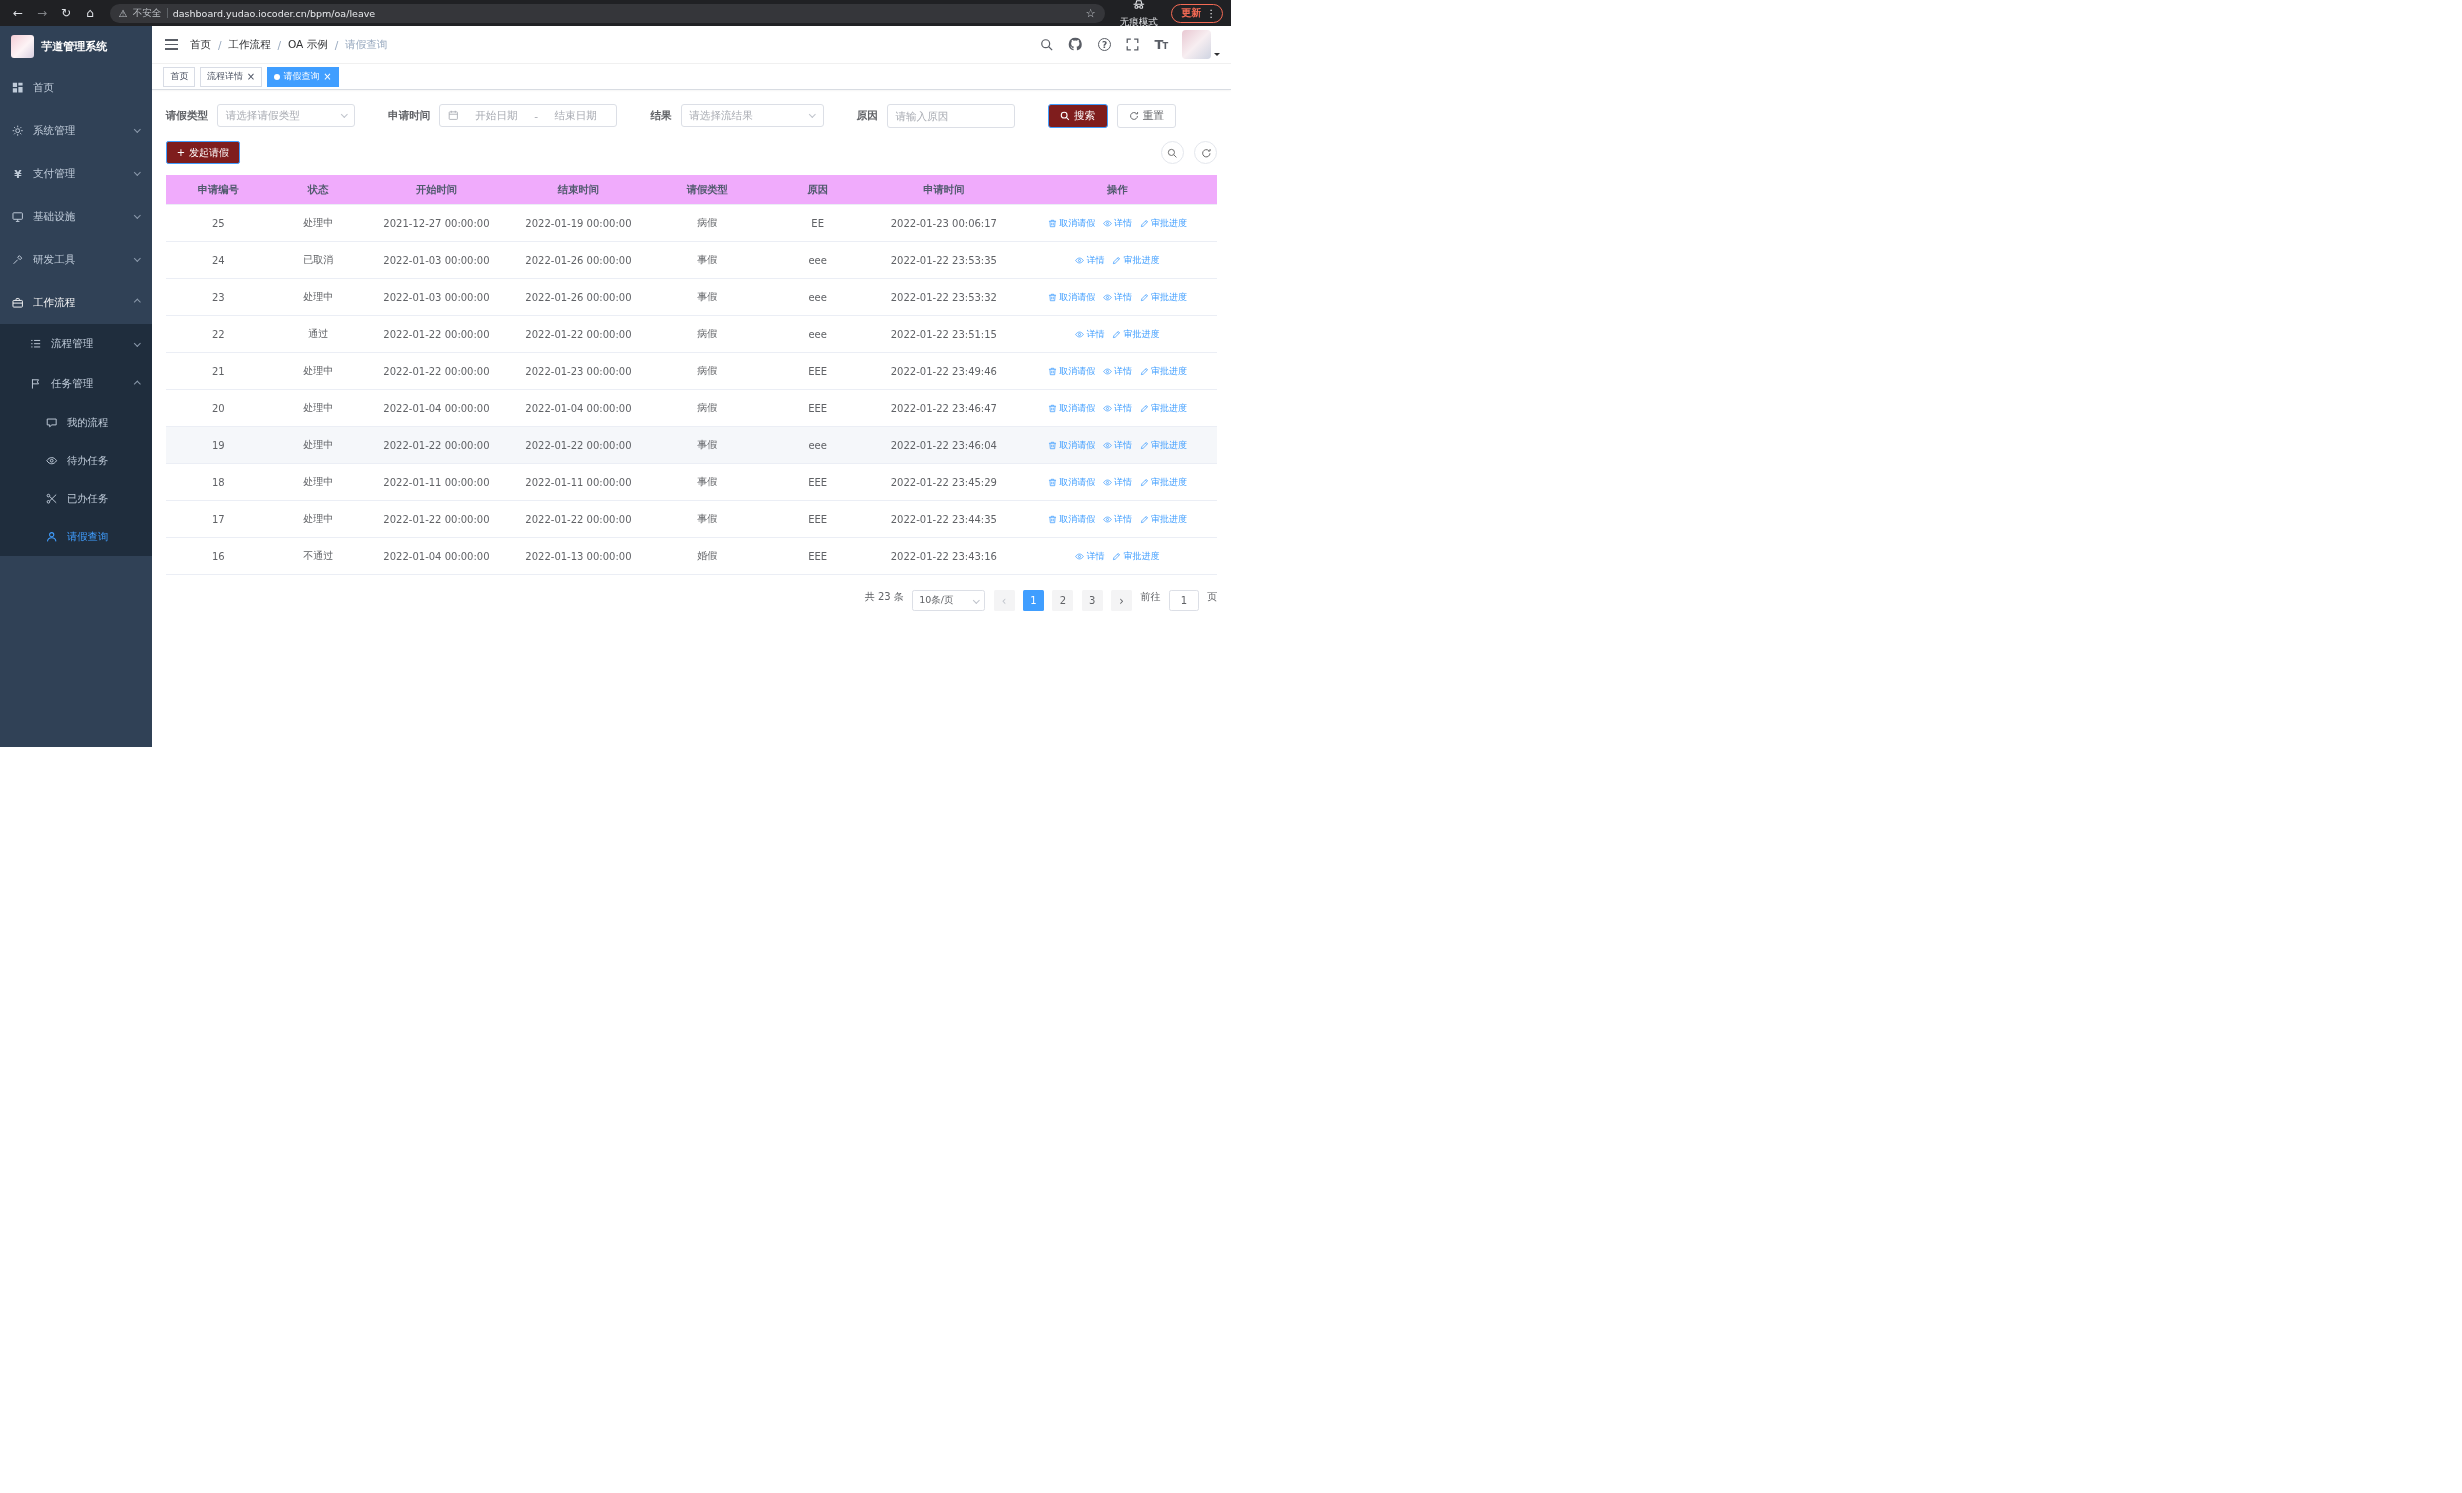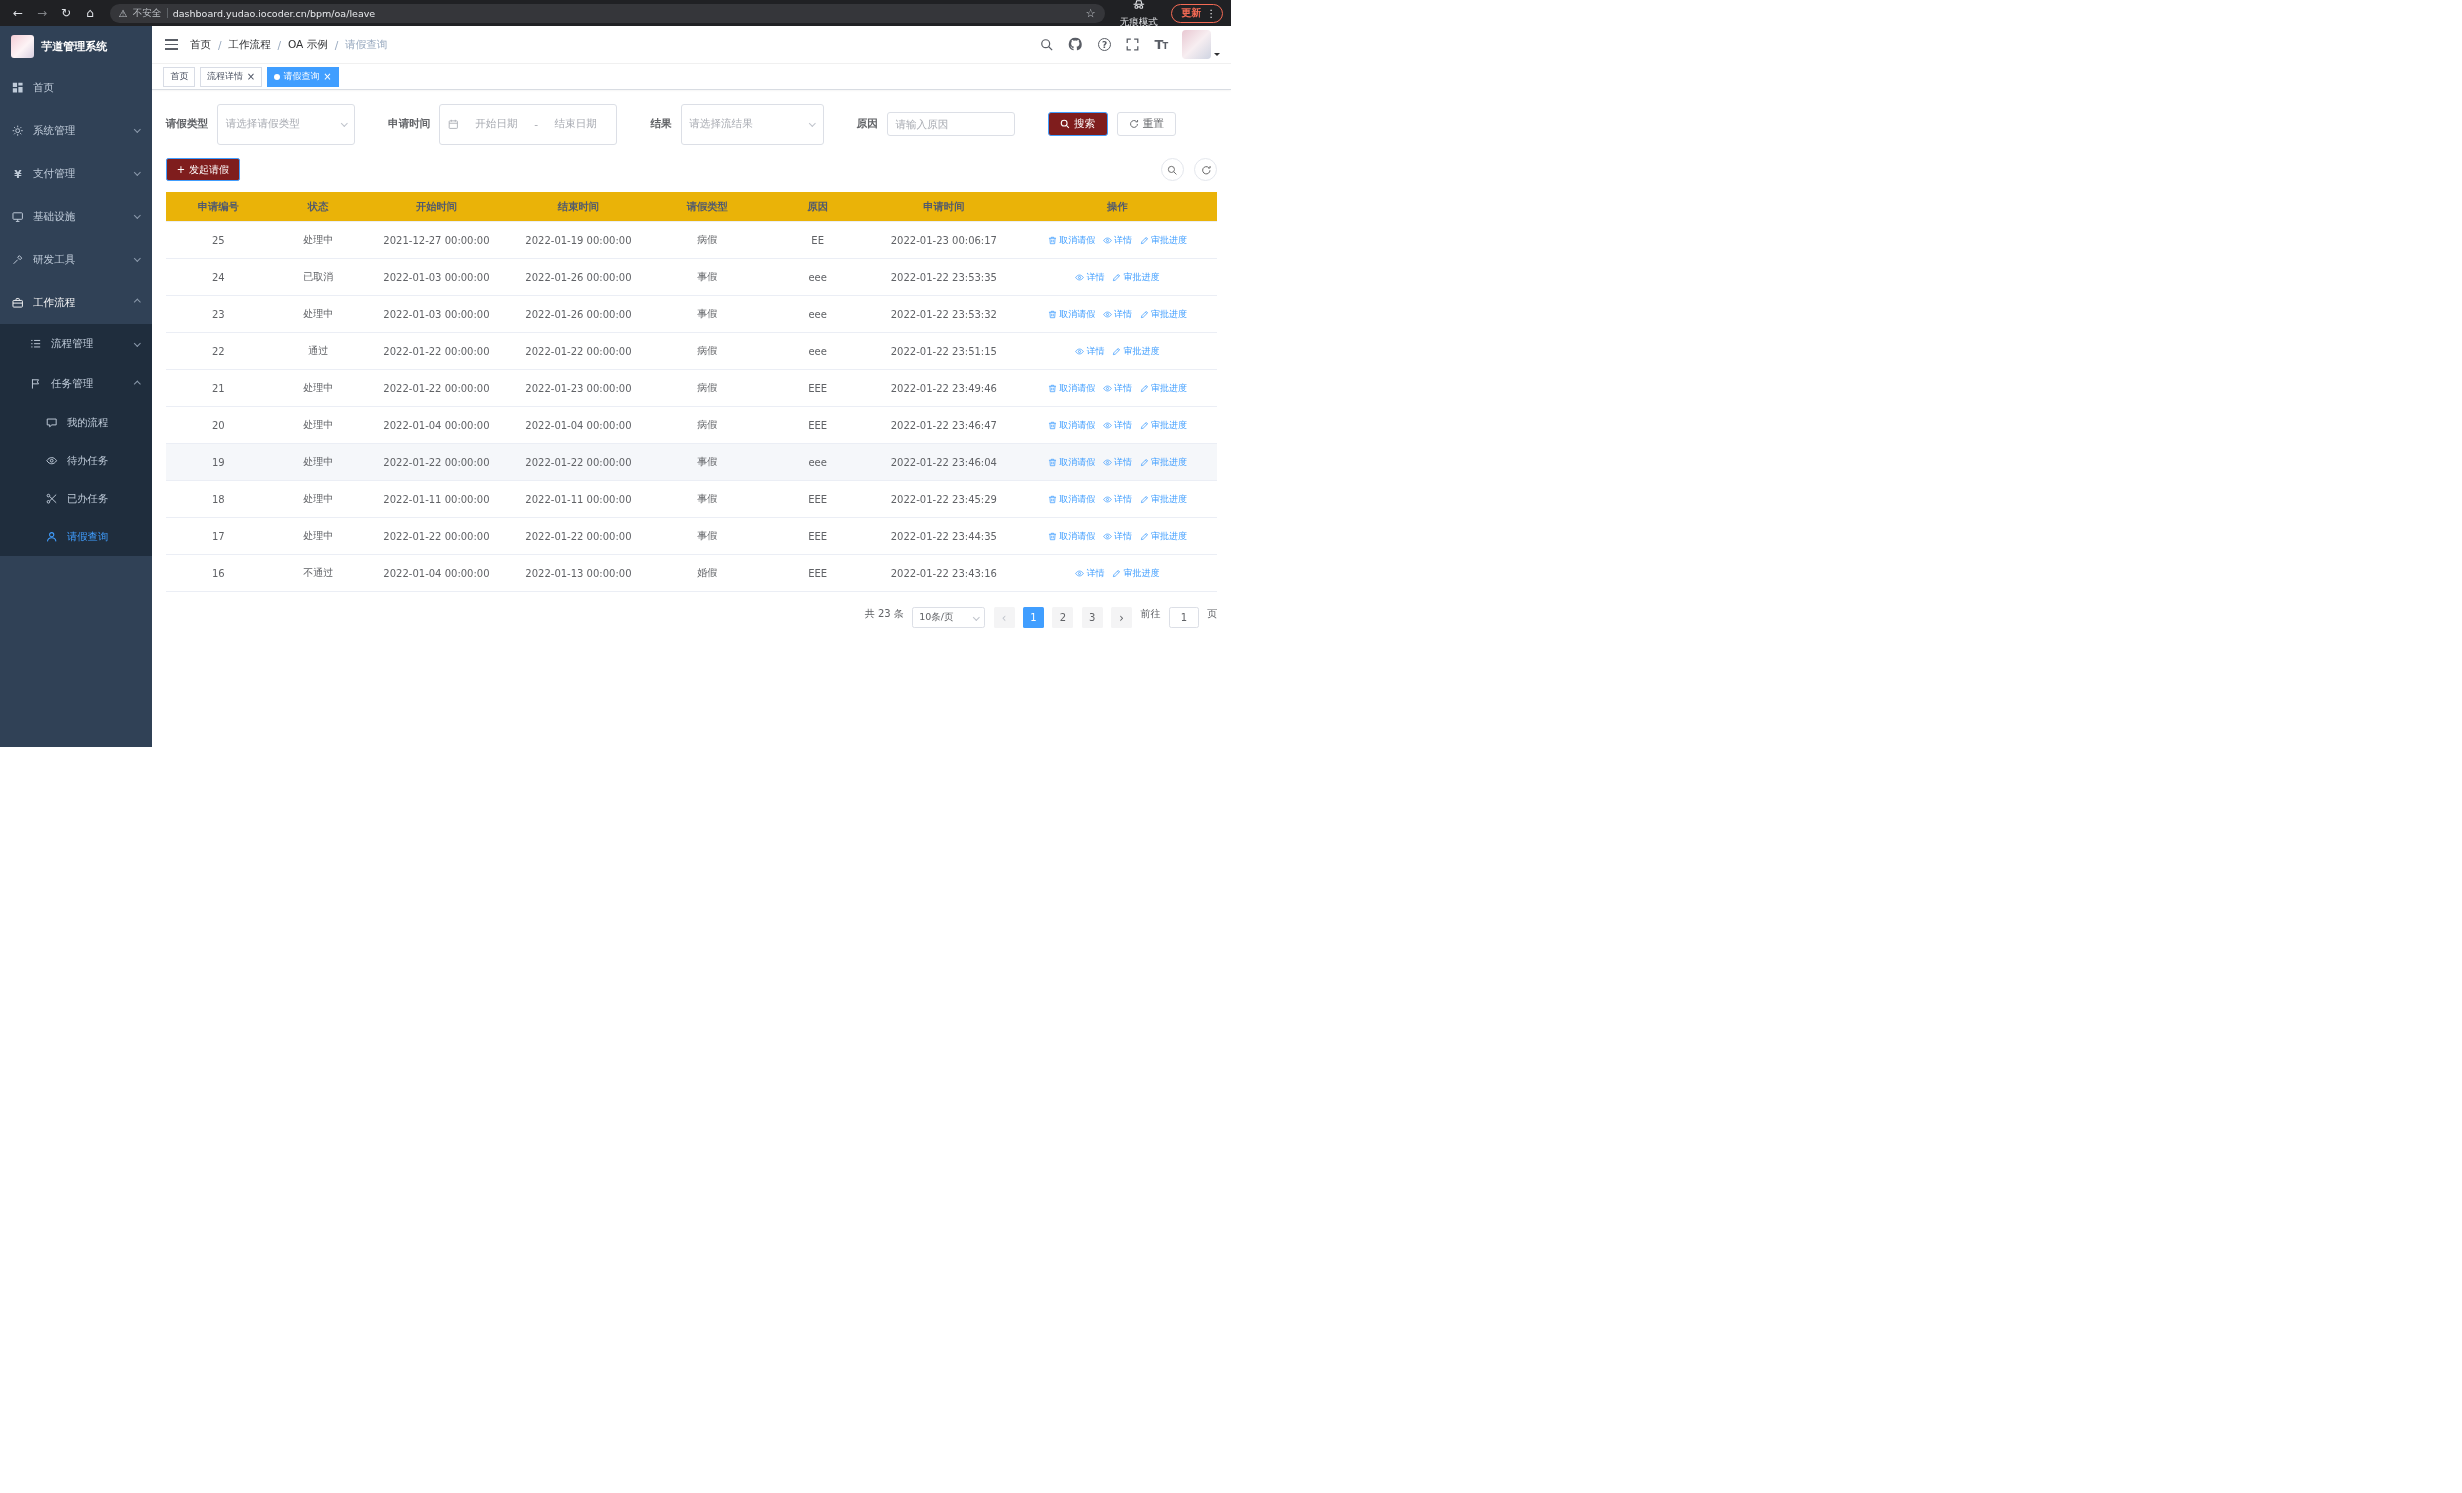--- a/index.html
+++ b/index.html
@@ -61,40 +61,40 @@
   .tabbar { height:26px; display:flex; align-items:center; padding-left:11.4px; border-bottom:0.8px solid #d8dce2; box-shadow:0 0.8px 2.3px rgba(0,0,0,.06); gap:4.6px; }
   .tag { height:20px; display:inline-flex; align-items:center; gap:3.8px; border:0.8px solid #d8dce5; background:#fff; color:#495060; padding:0 6px; font-size:9px; cursor:default; }
   .tag .tag-close { font-size:10px; line-height:1; }
   .tag.active { background:#409eff; border-color:#409eff; color:#fff; }
   .tag-dot { width:6px; height:6px; border-radius:50%; background:#fff; }
   
   .content { flex:1; padding:13.7px 13.7px 0; overflow:hidden; }
   .filters { display:flex; align-items:center; gap:33px; flex-wrap:nowrap; }
   .fgroup { display:flex; align-items:center; gap:9px; flex-shrink:0; }
   .flabel { font-weight:700; color:#606266; font-size:10.6px; white-space:nowrap; }
-  .ctrl { height:41px; border:0.8px solid #dcdfe6; border-radius:3px; background:#fff; display:flex; align-items:center; padding:0 7.6px; font-size:10.6px; color:#a8abb2; gap:4.6px; }
+  .ctrl { height:23px; border:0.8px solid #dcdfe6; border-radius:3px; background:#fff; display:flex; align-items:center; padding:0 7.6px; font-size:10.6px; color:#a8abb2; gap:4.6px; }
   .ctrl .chev { border-color:#c0c4cc; margin-left:auto; }
   .sel-type { width:138px; }
   .sel-result { width:143px; }
   .date-range { width:178px; justify-content:space-between; }
   .date-ph { flex:1; text-align:center; white-space:nowrap; }
   .range-sep { color:#a8abb2; }
   .inp-reason { width:128px; border:0.8px solid #dcdfe6; border-radius:3px; height:24px; padding:0 7.6px; font-size:10.6px; color:#606266; font-family:inherit; outline:none; }
   .inp-reason::placeholder { color:#a8abb2; }
   .btn { height:24px; display:inline-flex; align-items:center; justify-content:center; gap:3.8px; border-radius:3px; font-size:10.6px; padding:0 11.4px; border:0.8px solid #dcdfe6; background:#fff; color:#606266; cursor:default; font-family:inherit; }
   .btn.primary { background:#7f1d1d; border-color:#409eff; color:#fff; }
   .btn-row { display:flex; gap:9px; flex-shrink:0; }
   
   .toolbar { margin-top:13.7px; display:flex; align-items:center; }
   .btn.create { height:23px; font-size:10px; padding:0 10px; border-radius:2.3px; }
   .tool-icons { margin-left:auto; display:flex; align-items:center; gap:10.6px; }
   .round-icon { width:23px; height:23px; border:0.8px solid #e4e7ed; border-radius:50%; display:flex; align-items:center; justify-content:center; color:#676767; }
   
   .leave-table { width:100%; border-collapse:collapse; margin-top:10.6px; font-size:10px; color:#606266; table-layout:fixed; }
-  .leave-table th { background:#eab308; height:30px; font-weight:700; color:#515a6e; border-bottom:0.8px solid #ebeef5; text-align:center; font-size:10.3px; }
+  .leave-table th { background:#f0abfc; height:30px; font-weight:700; color:#515a6e; border-bottom:0.8px solid #ebeef5; text-align:center; font-size:10.3px; }
   .leave-table td { height:37px; border-bottom:0.8px solid #ebeef5; text-align:center; }
   .leave-table tr.highlight td { background:#f5f7fa; }
   .action-link { color:#409eff; font-size:9px; display:inline-flex; align-items:center; gap:2.3px; text-decoration:none; margin:0 3.8px; white-space:nowrap; cursor:default; }
   
   .pagination { margin-top:15px; display:flex; justify-content:flex-end; gap:8.4px; font-size:10px; color:#606266; }
   .pg-size { width:73px; height:21px; border:0.8px solid #dcdfe6; border-radius:2.3px; display:flex; align-items:center; padding:0 6px; gap:3px; color:#606266; font-size:9.5px; }
   .pg-size .chev { border-color:#c0c4cc; }
   .page-btn { min-width:21px; height:21px; border:none; border-radius:1.5px; background:#f4f4f5; color:#606266; font-size:10px; font-family:inherit; display:flex; align-items:center; justify-content:center; cursor:default; }
   .page-btn.active { background:#409eff; color:#fff; }
   .page-btn.nav { font-size:11.4px; }

